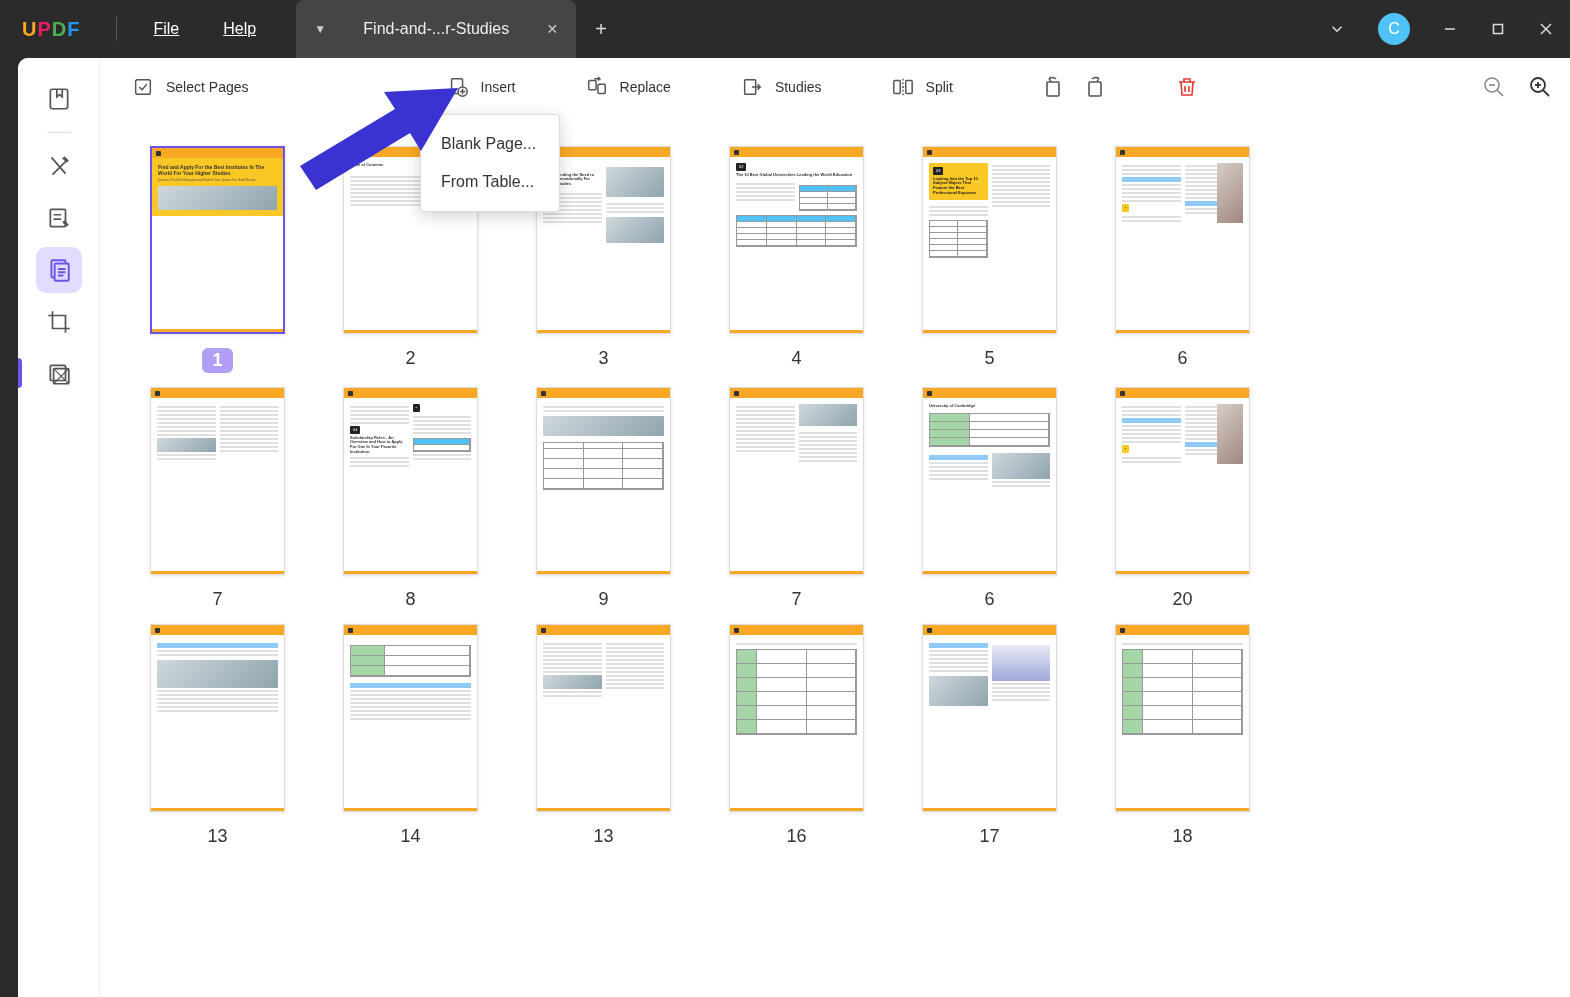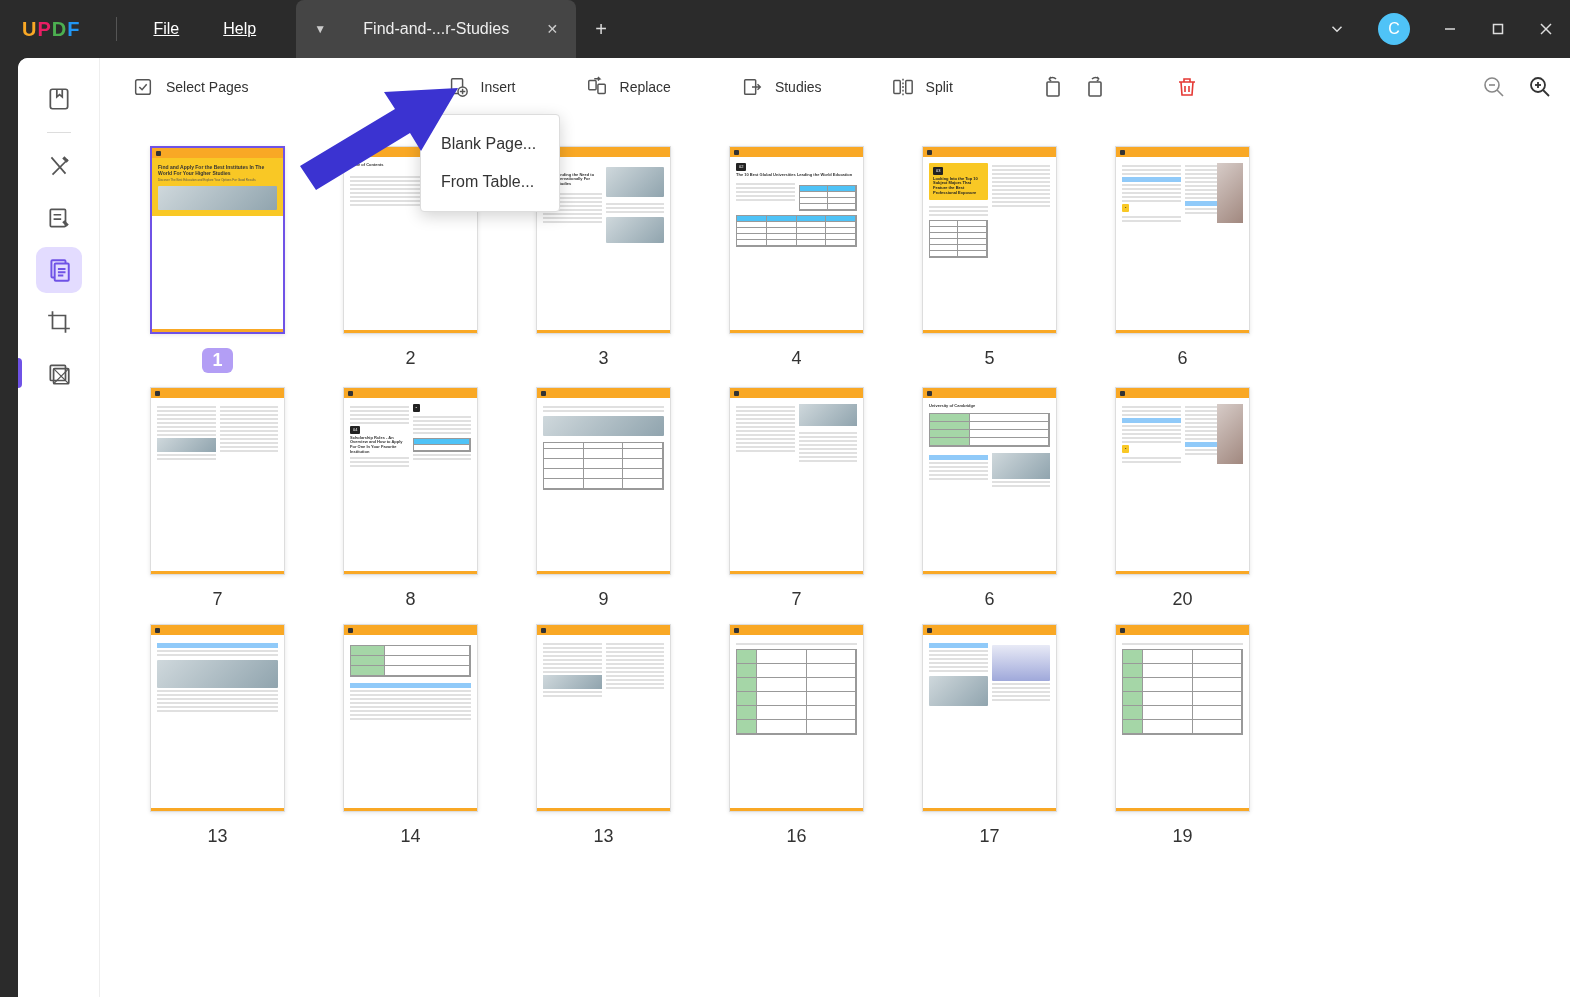--- a/index.html
+++ b/index.html
@@ -966,21 +966,21 @@
                   </div>
       <div class="mock-table-row" style="height:14px;">
                     <div class="c g" style="flex:0.4"></div>
                     <div class="c"></div>
                     <div class="c"></div>
                   </div>
     </div>
   </div>
   <div class="mock-botbar"></div>
 </div>
-            <div class="pagenum">19</div>
+            <div class="pagenum">18</div>
           </div>
         </div>
       </div>
   </div>
 </div>
 
 <div class="dropdown">
   <div class="dditem">Blank Page...</div>
   <div class="dditem">From Table...</div>
 </div>

